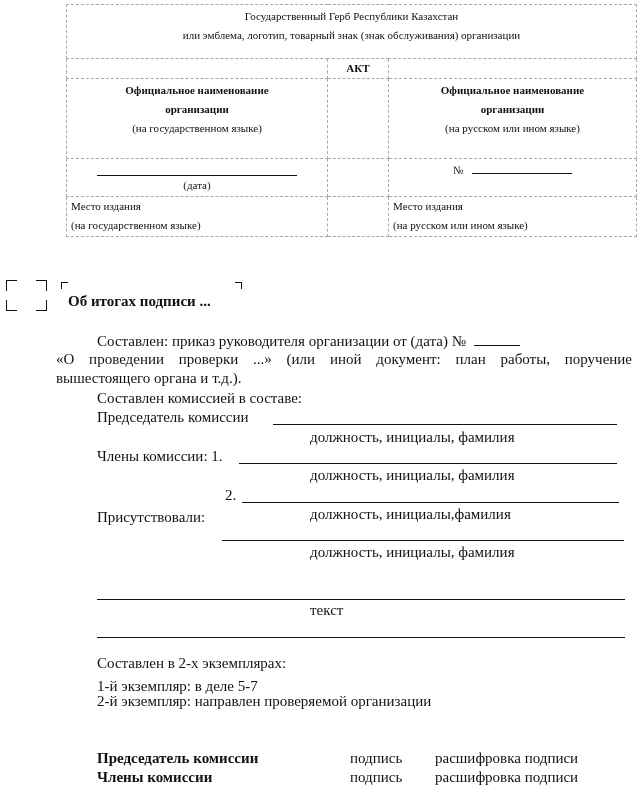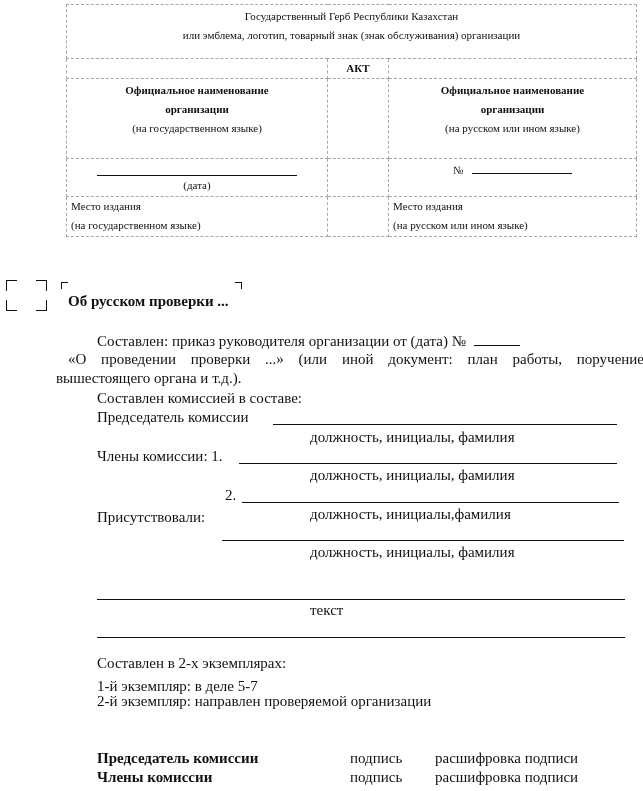--- a/index.html
+++ b/index.html
@@ -75,27 +75,27 @@
 
 <div>
   <div class="corner" style="left:6px;top:280px;border-left-width:1px;border-top-width:1px;"></div>
   <div class="corner" style="left:36px;top:280px;border-right-width:1px;border-top-width:1px;"></div>
   <div class="corner" style="left:6px;top:300px;border-left-width:1px;border-bottom-width:1px;"></div>
   <div class="corner" style="left:36px;top:300px;border-right-width:1px;border-bottom-width:1px;"></div>
   <div class="corner" style="left:61px;top:282px;width:6px;height:6px;border-left-width:1px;border-top-width:1px;"></div>
   <div class="corner" style="left:235px;top:282px;width:6px;height:6px;border-right-width:1px;border-top-width:1px;"></div>
 </div>
 
-<div class="txt b" style="left:68px;top:292px;">Об русском проверки ...</div>
+<div class="txt b" style="left:68px;top:292px;">Об итогах подписи ...</div>
 
 <div class="txt" style="left:97px;top:331px;">
   <span>Составлен: приказ руководителя организации  от  (дата)  №</span>
   <span class="uline" style="width:46px;margin-left:4px;"></span>
 </div>
-<div class="txt" style="left:68px;top:350px;width:576px;text-align:justify;text-align-last:justify;">«О проведении проверки ...» (или иной документ: план работы, поручение</div>
+<div class="txt" style="left:56px;top:350px;width:576px;text-align:justify;text-align-last:justify;">«О проведении проверки ...» (или иной документ: план работы, поручение</div>
 <div class="txt" style="left:56px;top:369px;">вышестоящего органа и т.д.).</div>
 
 <div class="txt" style="left:97px;top:389px;">Составлен комиссией в составе:</div>
 
 <div class="txt" style="left:97px;top:408px;">Председатель комиссии</div>
 <div class="line" style="left:273px;top:424px;width:344px;"></div>
 <div class="txt" style="left:310px;top:428px;">должность, инициалы, фамилия</div>
 
 <div class="txt" style="left:97px;top:447px;">Члены комиссии: 1.</div>
 <div class="line" style="left:239px;top:463px;width:378px;"></div>

